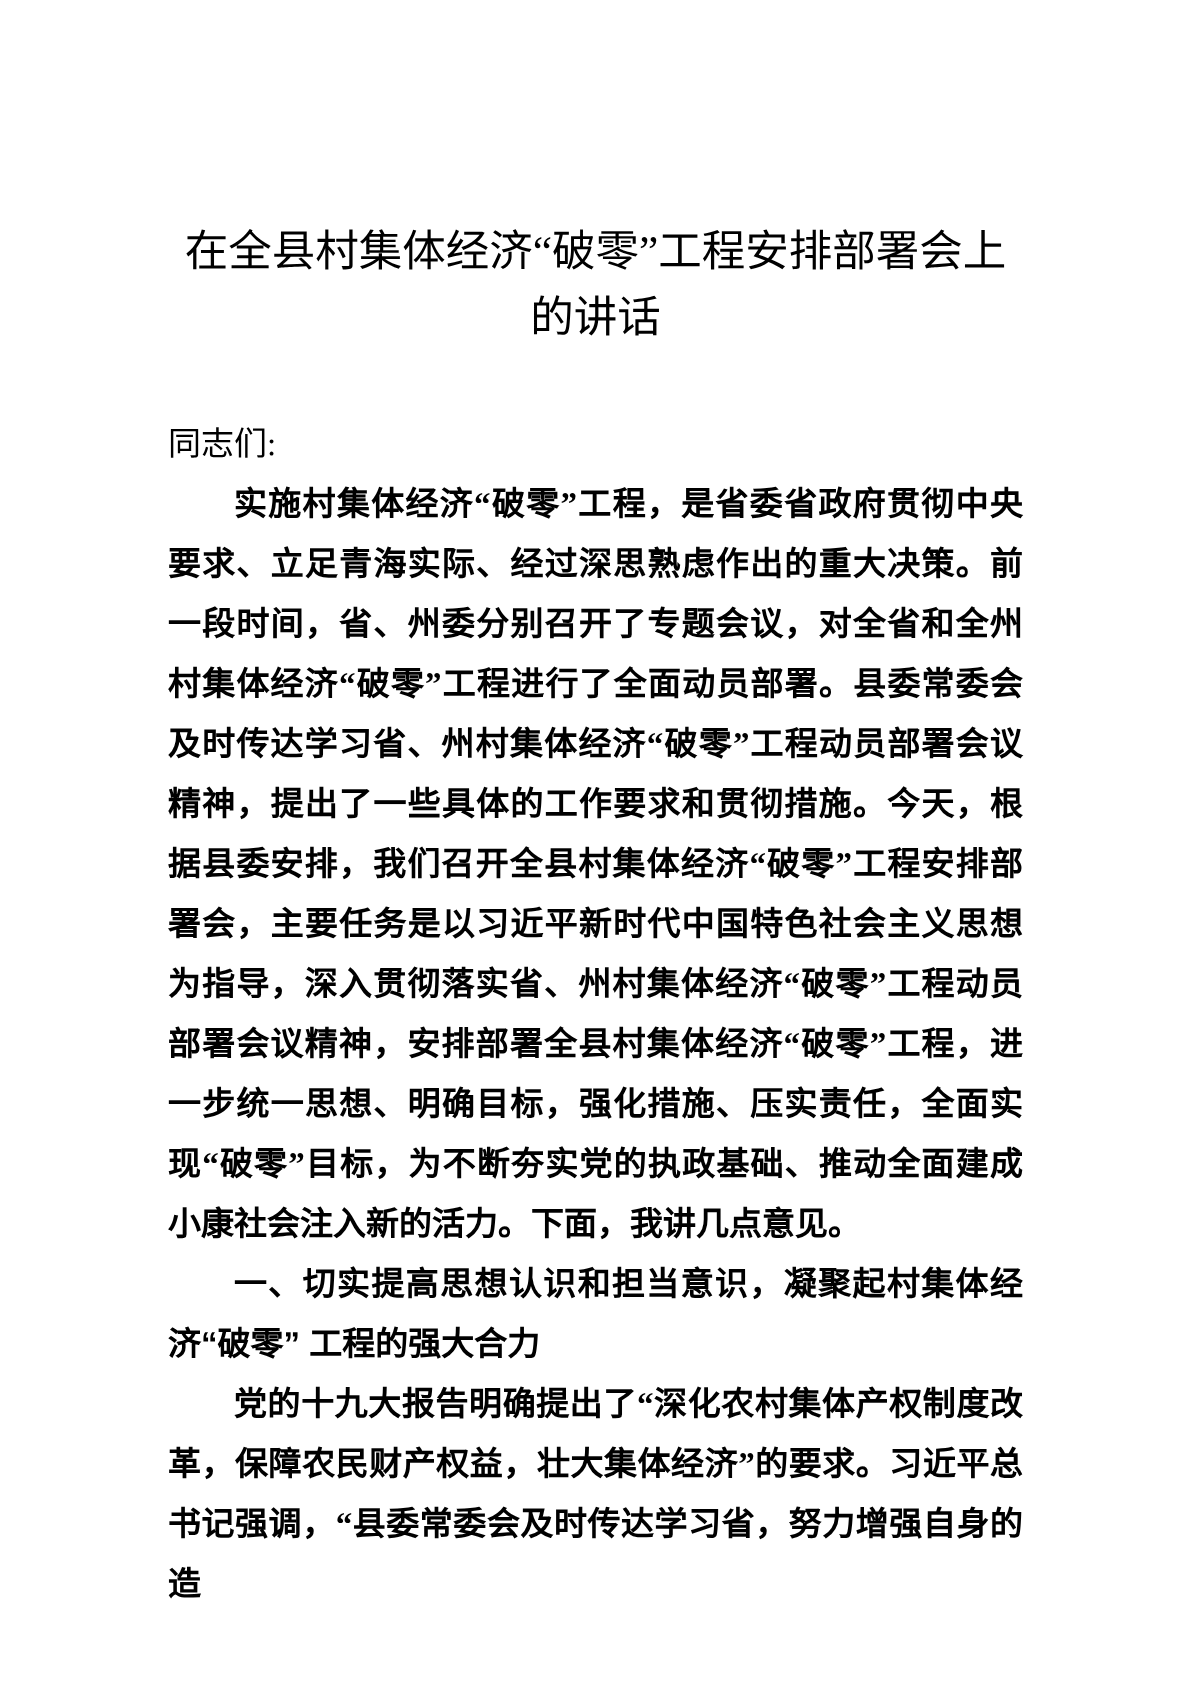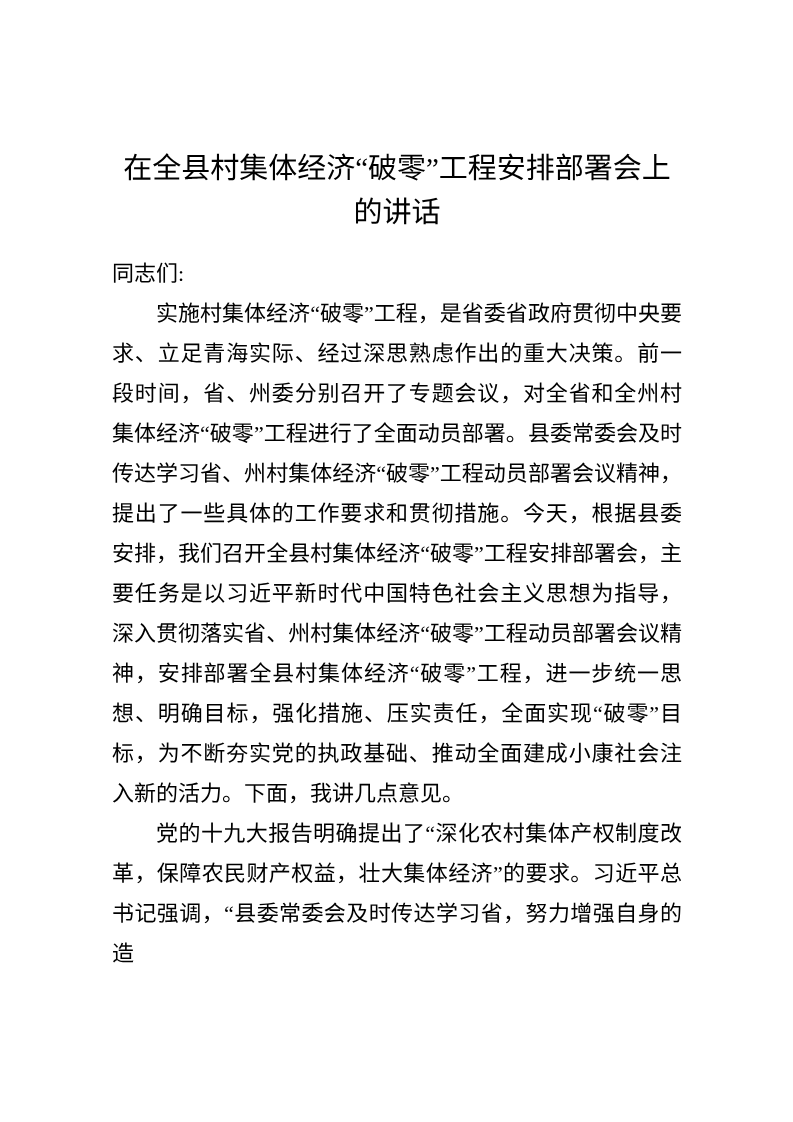--- a/index.html
+++ b/index.html
@@ -31,34 +31,35 @@
     font-family: "Liberation Serif", "DejaVu Serif", serif;
     font-size: 19px;
     font-weight: 400;
     line-height: 27px;
     text-align: center;
     letter-spacing: 0.30em;
     text-indent: 0.30em; 
     color: #000000;
   }
   .doc-body {
-    margin-top: 20px;
+    margin-top: 42px;
     font-family: "Liberation Serif", "DejaVu Serif", serif;
     font-size: 22px;
     line-height: 40px;
     text-align: justify;
     color: #000000;
   }
   .salutation {
     margin: 0;
     text-indent: 0;
   }
   .para {
     margin: 0;
     text-indent: 2em;
+    font-weight: bold;
   }
   .section-heading {
     margin: 0;
     text-indent: 2em;
     font-family: "Liberation Sans", "DejaVu Sans", sans-serif;
     font-weight: bold;
     font-size: 22px;
     line-height: 40px;
     text-align: justify;
   }
@@ -68,16 +69,17 @@
 
 <div class="page">
   <h1 class="doc-title">在全县村集体经济“破零”工程安排部署会上的讲话</h1>
 
 
   <div class="doc-body">
     <p class="salutation">同志们:</p>
 
     <p class="para">实施村集体经济“破零”工程，是省委省政府贯彻中央要求、立足青海实际、经过深思熟虑作出的重大决策。前一段时间，省、州委分别召开了专题会议，对全省和全州村集体经济“破零”工程进行了全面动员部署。县委常委会及时传达学习省、州村集体经济“破零”工程动员部署会议精神，提出了一些具体的工作要求和贯彻措施。今天，根据县委安排，我们召开全县村集体经济“破零”工程安排部署会，主要任务是以习近平新时代中国特色社会主义思想为指导，深入贯彻落实省、州村集体经济“破零”工程动员部署会议精神，安排部署全县村集体经济“破零”工程，进一步统一思想、明确目标，强化措施、压实责任，全面实现“破零”目标，为不断夯实党的执政基础、推动全面建成小康社会注入新的活力。下面，我讲几点意见。</p>
 
+    <p class="section-heading">一、切实提高思想认识和担当意识，凝聚起村集体经济“破零” 工程的强大合力</p>
 
     <p class="para">党的十九大报告明确提出了“深化农村集体产权制度改革，保障农民财产权益，壮大集体经济”的要求。习近平总书记强调，“县委常委会及时传达学习省，努力增强自身的造</p>
   </div>
 </div>
 
 </body></html>

